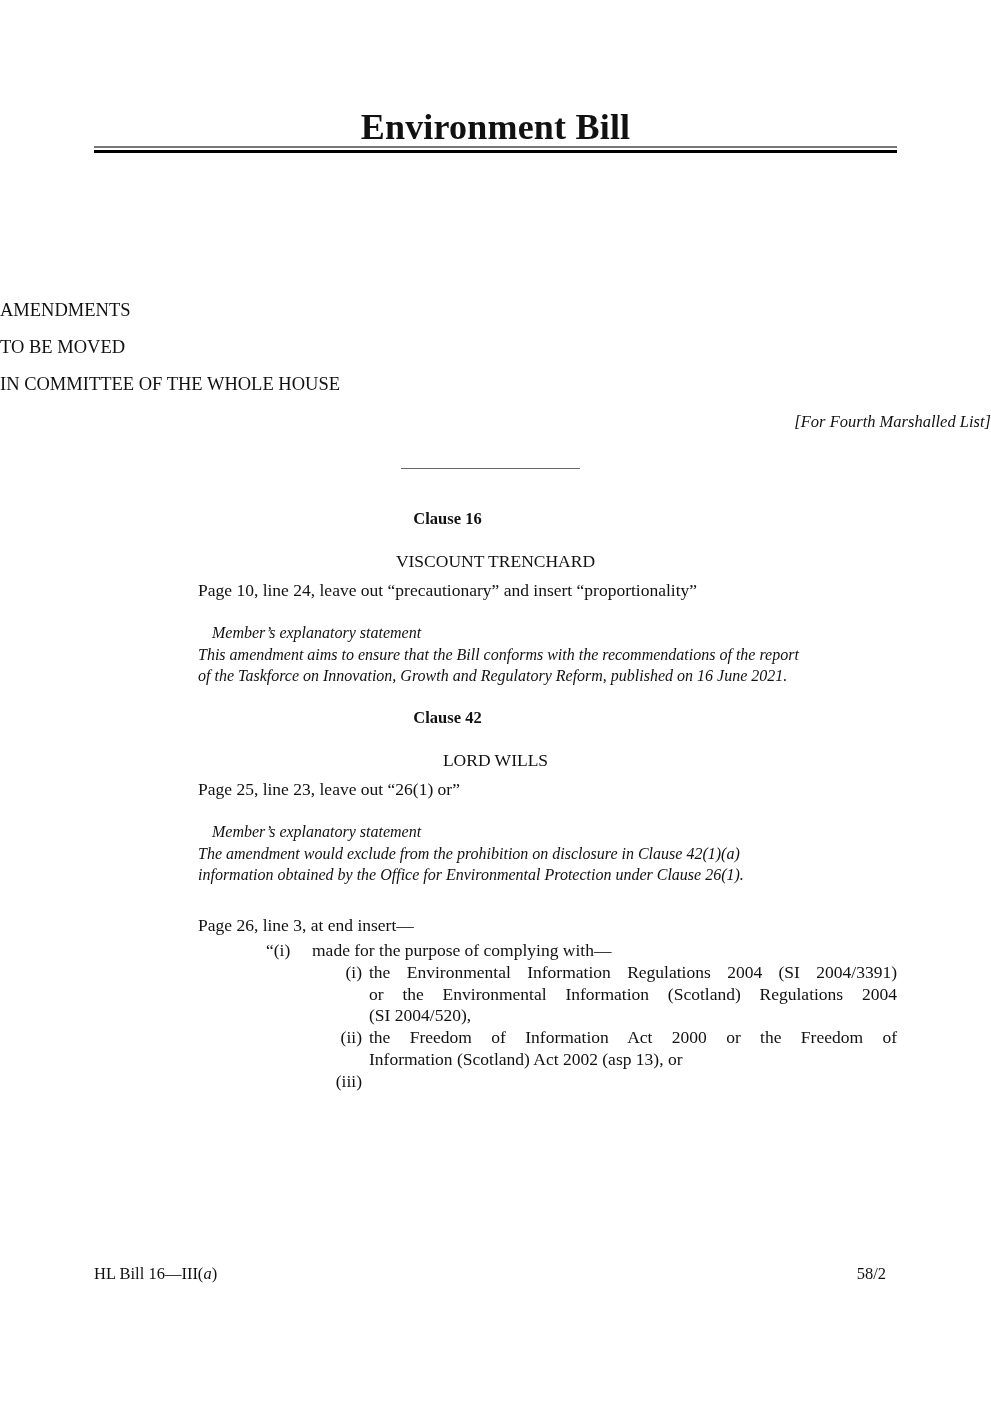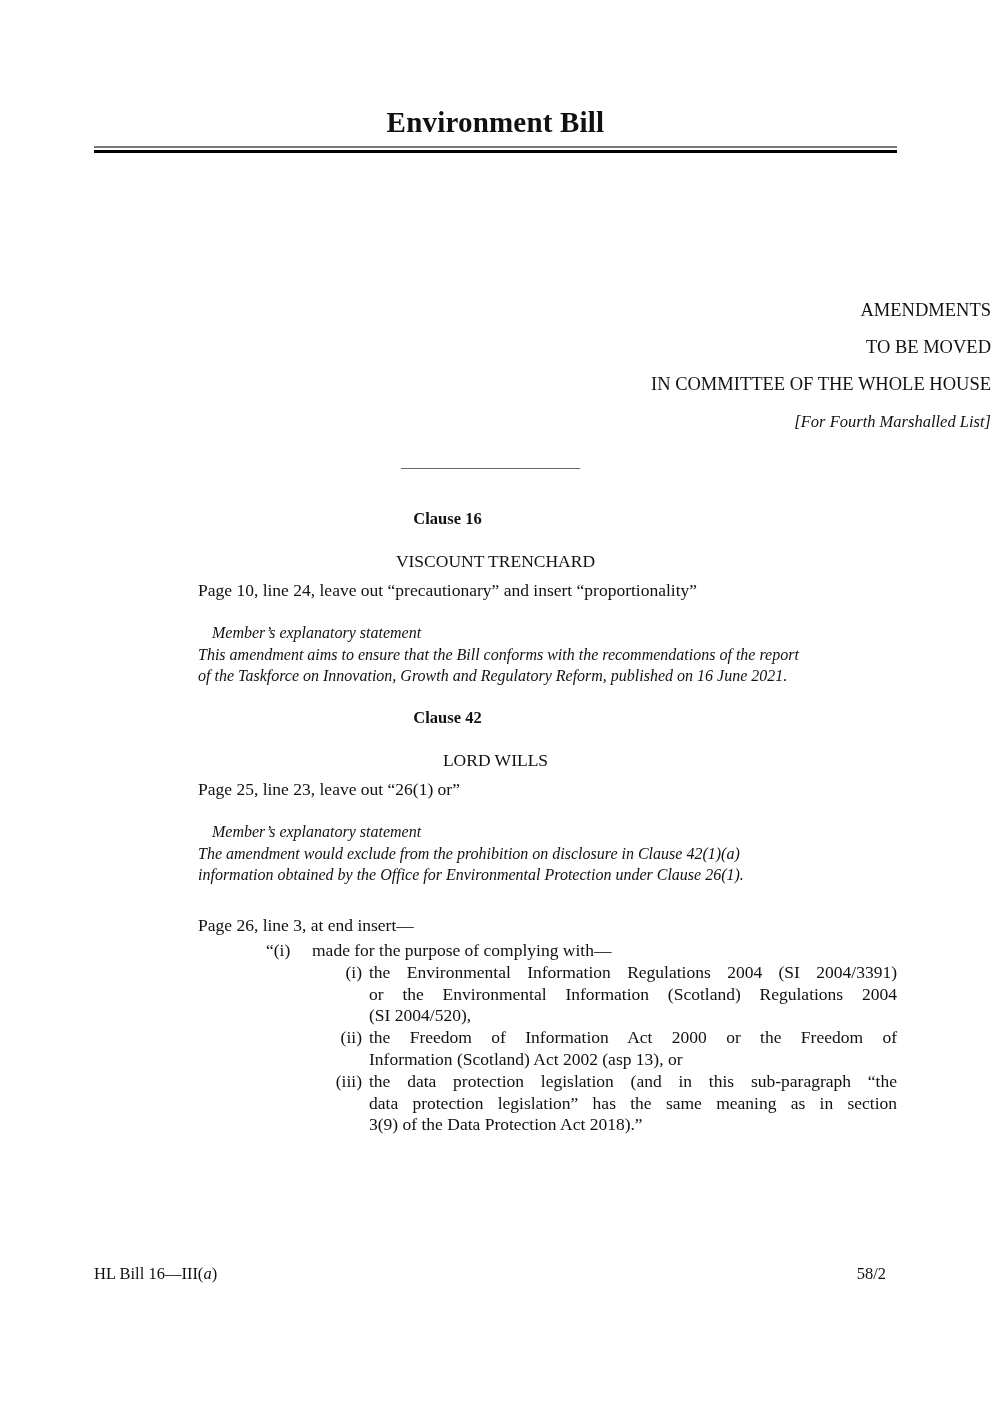--- a/index.html
+++ b/index.html
@@ -13,36 +13,36 @@
       position: relative;
       overflow: hidden;
       font-family: "Liberation Serif", "DejaVu Serif", serif;
       color: #111111;
     }
     .abs { position: absolute; }
 
     .title {
       left: 0; width: 991px; top: 106px;
       text-align: center;
-      font-size: 29px;
+      font-size: 36px;
       font-weight: bold;
       letter-spacing: 0.2px;
     }
     .rule-thin {
       left: 94px; width: 803px; top: 146px; height: 2px;
       background: #777777;
     }
     .rule-thick {
       left: 94px; width: 803px; top: 150px; height: 3px;
       background: #000000;
     }
 
     .heading-line {
       left: 0; width: 991px;
-      text-align: right;
+      text-align: left;
       font-size: 18.5px;
     }
     .heading-italic {
       left: 0; width: 991px;
       text-align: right;
       font-size: 16.5px;
       font-style: italic;
     }
     .sep-line {
       left: 401px; width: 179px; top: 468px; height: 1px;
@@ -147,21 +147,16 @@
     <div>(SI 2004/520),</div>
   </div>
 
   <span class="insert-label" style="left:318px; width:44px; top:87px;">(ii)</span>
   <div class="insert-text" style="left:369px; width:528px; top:87px;">
     <div class="justify-last">the Freedom of Information Act 2000 or the Freedom of</div>
     <div>Information (Scotland) Act 2002 (asp 13), or</div>
   </div>
 
   <span class="insert-label" style="left:318px; width:44px; top:131px;">(iii)</span>
-  <div class="insert-text" style="left:369px; width:528px; top:131px;">
-    <div class="justify-last">the data protection legislation (and in this sub-paragraph “the</div>
-    <div class="justify-last">data protection legislation” has the same meaning as in section</div>
-    <div>3(9) of the Data Protection Act 2018).”</div>
-  </div>
 </div>
 
 <div class="abs footer-left"><span>HL Bill 16—III(</span><i>a</i><span>)</span></div>
 <div class="abs footer-right">58/2</div>
 
 </body></html>

